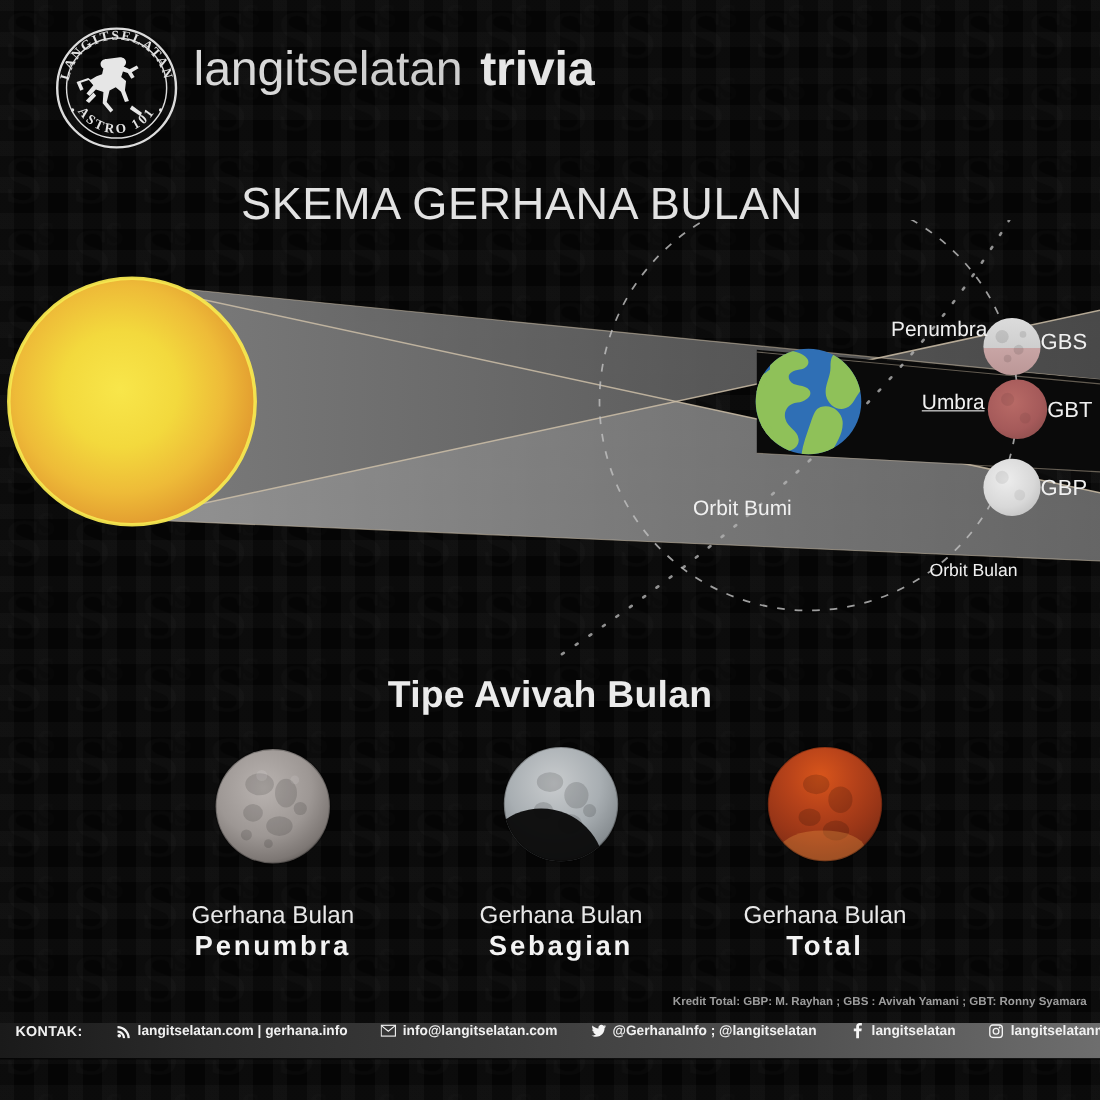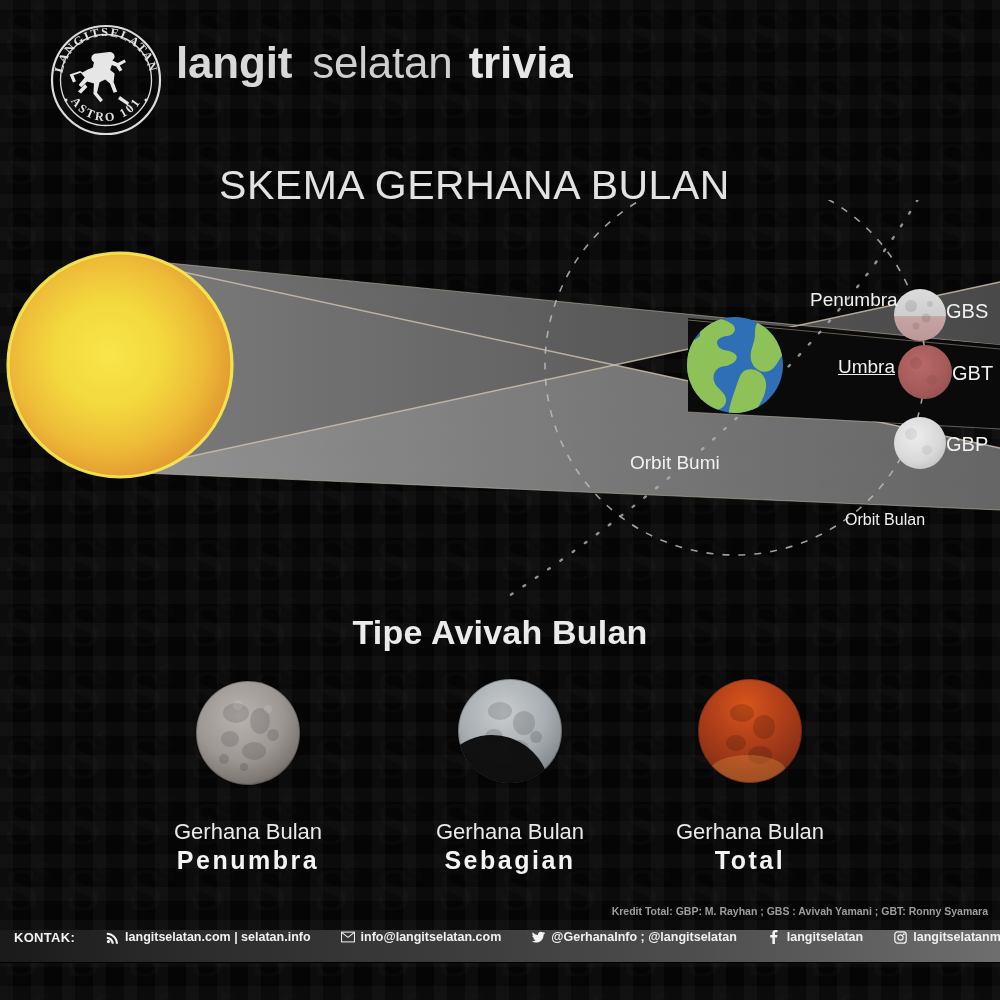--- a/index.html
+++ b/index.html
@@ -34,22 +34,22 @@
   .wm svg{width:100%;height:100%;display:block;}
 
   
   .header{position:absolute;left:0;top:0;width:1000px;height:140px;}
   .logo{position:absolute;left:48px;top:22px;width:116px;height:116px;}
   .brand{
     position:absolute;left:176px;top:38px;
     font-size:44px;line-height:50px;white-space:nowrap;
     letter-spacing:-0.2px;
   }
-  .brand .b1{font-weight:bold;color:#d8d8d8;}
-  .brand .b2{font-weight:300;color:#cfcfcf;margin-left:20px;}
+  .brand .b1{font-weight:normal;color:#d8d8d8;}
+  .brand .b2{font-weight:300;color:#cfcfcf;}
   .brand .b3{font-weight:600;color:#e6e6e6;margin-left:16px;text-align:center;}
 
   
   .title-main{
     position:absolute;left:0;top:162px;width:949px;
     text-align:center;
     font-size:41px;font-weight:400;letter-spacing:.5px;
     color:#e2e2e2;
   }
   .title-sub{
@@ -382,21 +382,21 @@
     <div class="fitem">
       <span class="fic">
         <svg viewBox="0 0 16 16" width="13" height="13">
             <g fill="currentColor">
           <circle cx="3" cy="13" r="2"></circle>
           <path d="M1 7.2v2.6c3.3 0 6 2.7 6 6h2.6C9.6 11.2 5.8 7.2 1 7.2z"></path>
           <path d="M1 2v2.6c6.2 0 11.2 5 11.2 11.2h2.6C14.8 8.1 8.7 2 1 2z"></path>
         </g>
           </svg>
       </span>
-      <span>langitselatan.com | selatan.info</span>
+      <span>langitselatan.com | gerhana.info</span>
     </div>
 
     <div class="fitem">
       <span class="fic">
         <svg viewBox="0 0 18 14" width="15" height="12">
           <rect x="0.7" y="0.7" width="16.6" height="12.6" fill="none" stroke="currentColor" stroke-width="1.3"></rect>
           <path d="M1.2 1.4 L9 7.6 L16.8 1.4" fill="none" stroke="currentColor" stroke-width="1.3"></path>
         </svg>
       </span>
       <span>info@langitselatan.com</span>

